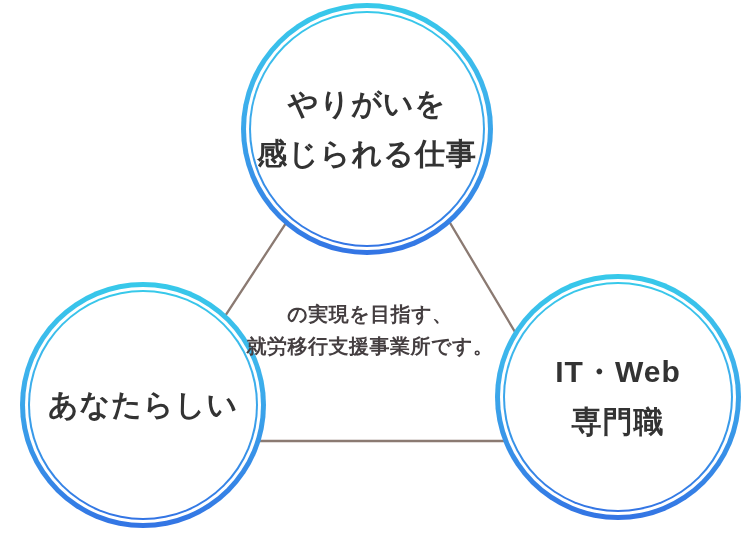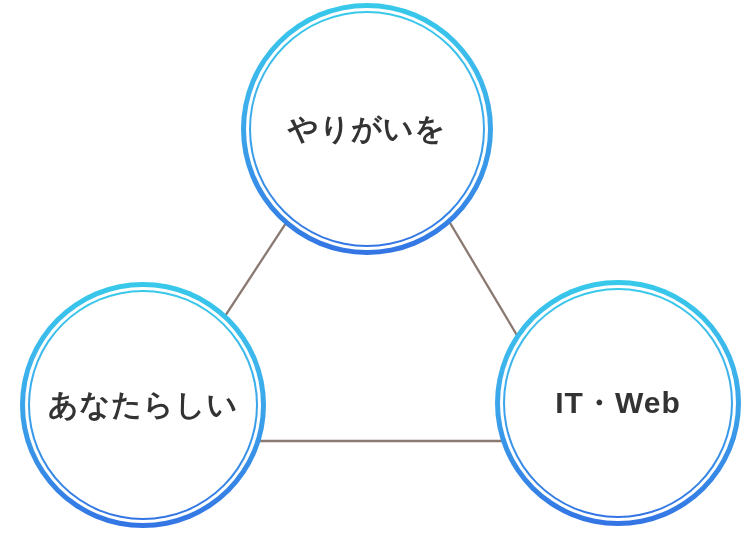--- a/index.html
+++ b/index.html
@@ -60,21 +60,21 @@
   .circle-line {
     font-size: 30px;
     font-weight: 700;
     color: #333333;
     line-height: 50px;
     letter-spacing: 1px;
     white-space: nowrap;
   }
   .circle-top    { left: 241px; top: 3px;   width: 252px; height: 252px; }
   .circle-bleft  { left: 20px;   top: 282px; width: 246px; height: 246px; }
-  .circle-bright { left: 495px; top: 280px; width: 246px; height: 246px; }
+  .circle-bright { left: 495px; top: 274px; width: 246px; height: 246px; }
 
   .center-caption {
     position: absolute;
     left: 220px;
     top: 298px;
     width: 300px;
     text-align: center;
     z-index: 2;
   }
   .caption-line {
@@ -93,39 +93,45 @@
 
   <svg class="connector-svg" width="744" height="535" viewBox="0 0 744 535">
     <polygon points="372,92 143,441 580,441" fill="none" stroke="#8b7a72" stroke-width="2.3"></polygon>
   </svg>
 
   <div class="ring-outer circle-top">
     <div class="ring-gap">
       <div class="ring-inner">
         <div class="circle-core">
           <div class="circle-line">やりがいを</div>
+          <div class="circle-line">感じられる仕事</div>
         </div>
       </div>
     </div>
   </div>
 
   <div class="ring-outer circle-bleft">
     <div class="ring-gap">
       <div class="ring-inner">
         <div class="circle-core">
           <div class="circle-line">あなたらしい</div>
         </div>
       </div>
     </div>
   </div>
 
   <div class="ring-outer circle-bright">
     <div class="ring-gap">
       <div class="ring-inner">
         <div class="circle-core">
           <div class="circle-line">IT・Web</div>
+          <div class="circle-line">専門職</div>
         </div>
       </div>
     </div>
   </div>
 
+  <div class="center-caption">
+    <div class="caption-line">の実現を目指す、</div>
+    <div class="caption-line">就労移行支援事業所です。</div>
+  </div>
 
 </div>
 
 </body></html>

